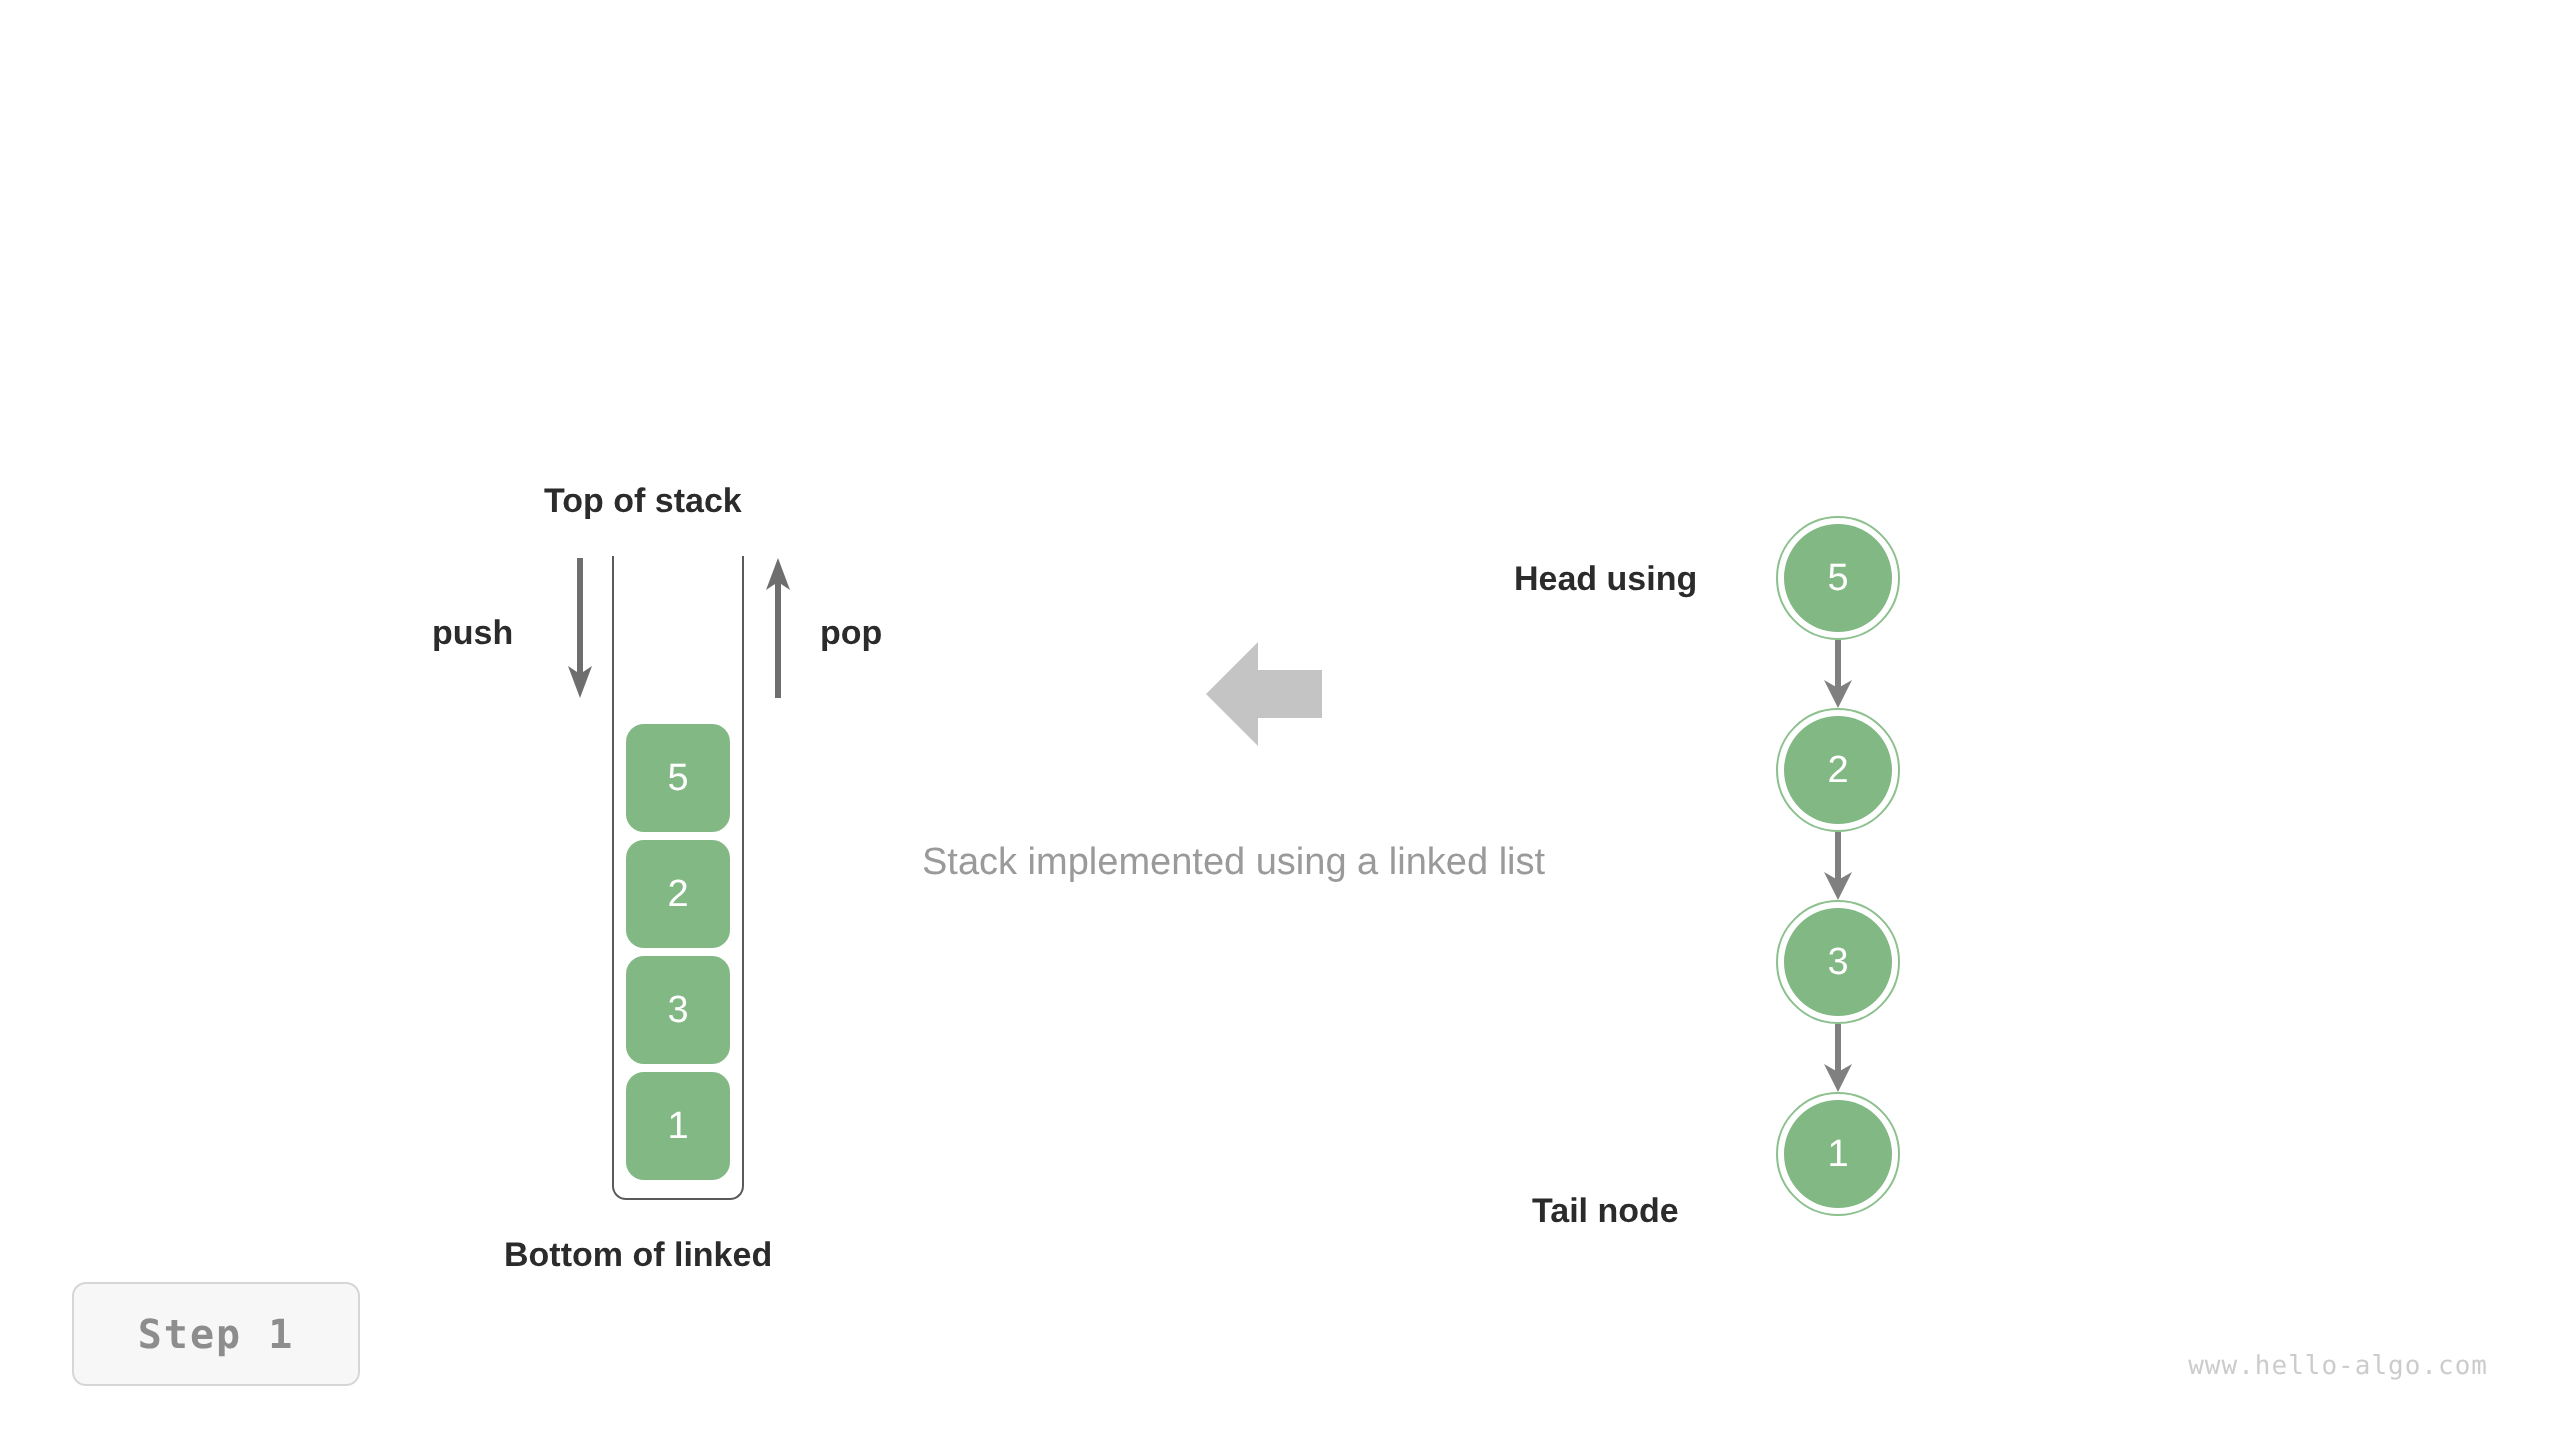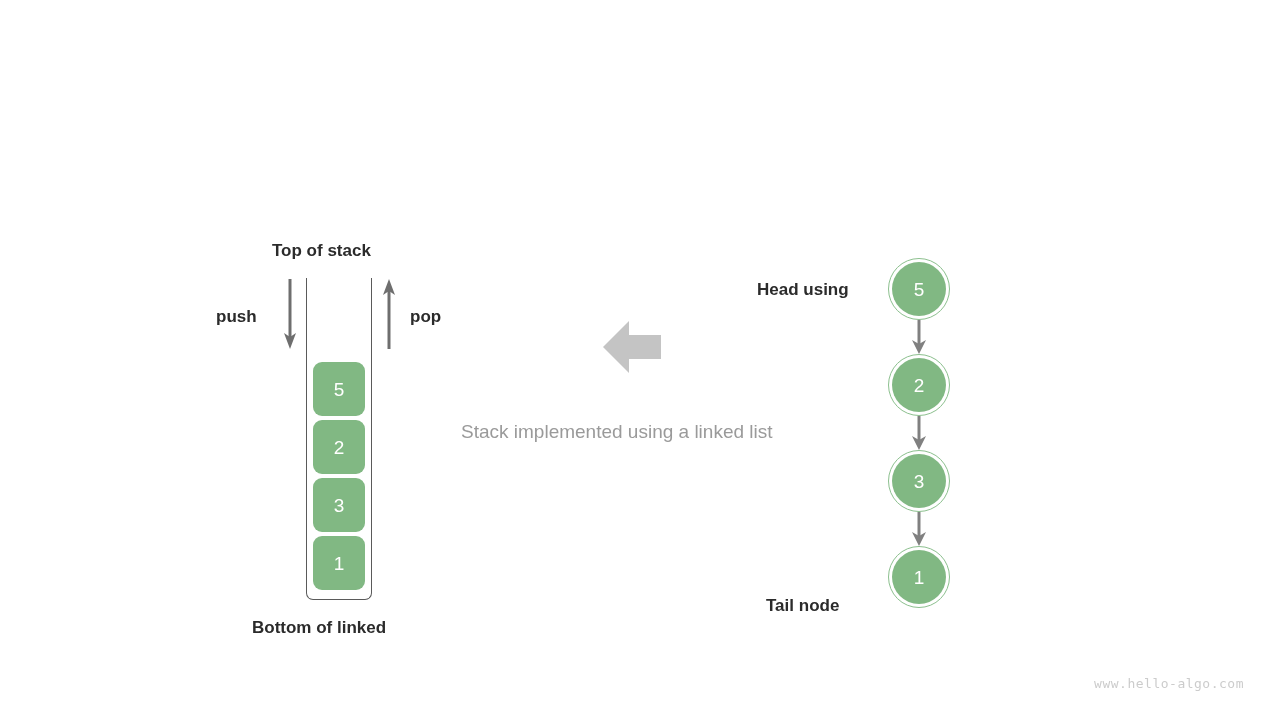--- a/index.html
+++ b/index.html
@@ -245,16 +245,19 @@
         <polygon points="11,34 4,20 11,24 18,20" fill="#808080"></polygon>
       </svg>
     </div>
 
     <div class="ll-node" style="top:292px;">
       <div class="ll-node-inner">1</div>
     </div>
 
   </div>
 
+  <div id="step-badge">
+    <span id="step-badge-label">Step 1</span>
+  </div>
 
   <div id="watermark">www.hello-algo.com</div>
 
 </div>
 
 </body></html>

